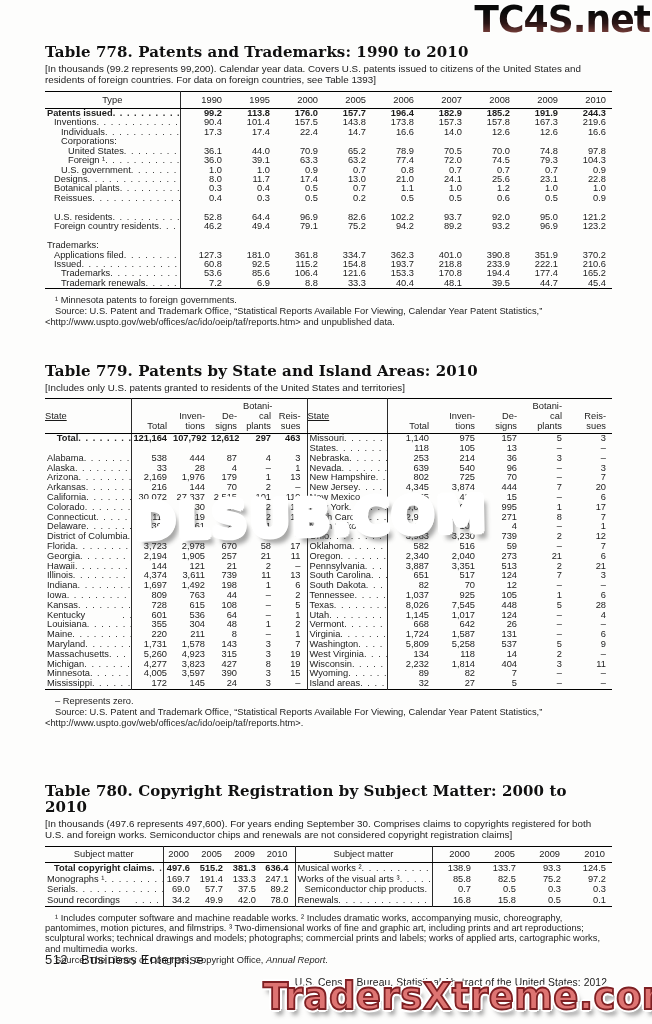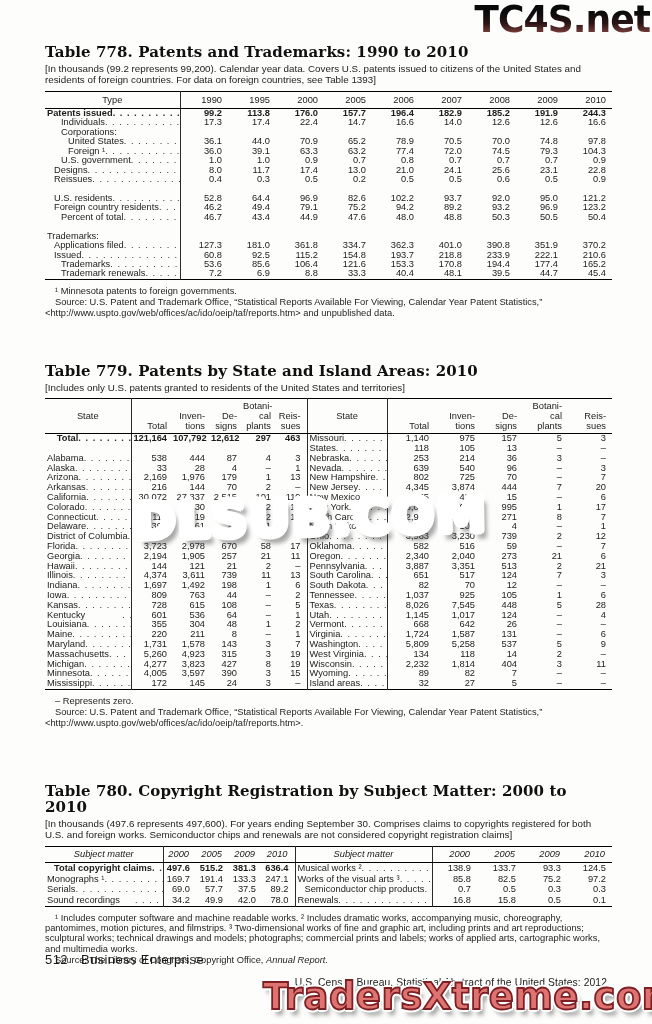--- a/index.html
+++ b/index.html
@@ -22,24 +22,24 @@
   .lead::before{content:" . . . . . . . . . . . . . . . . . . . . . . . . . . . . . . . . . . . . . . . .";}
   .b{font-weight:bold;}
   
   .t778 td{height:9.45px;line-height:9.45px;}
   .t778 thead th{height:16px;vertical-align:middle;}
   .t778 .htype{text-align:center;}
   
   .t779 td{height:9.8px;line-height:9.8px;}
   .t779 thead th{vertical-align:bottom;text-align:right;white-space:pre-line;
                  line-height:9.6px;padding:3px 6px 2px 0;}
-  .t779 thead th.hstate{vertical-align:middle;text-align:center;padding:0;}
+  .t779 thead th.hstate{vertical-align:middle;text-align:left;padding:0;text-decoration:underline;}
   
   .t780 td{height:10.7px;line-height:10.7px;}
-  .t780 thead th{height:15px;vertical-align:middle;text-align:right;padding-right:7px;font-style:italic;}
+  .t780 thead th{height:15px;vertical-align:middle;text-align:right;padding-right:7px;}
   .t780 thead th.hsub{text-align:center;padding:0;}
   .fnotes{margin-top:6px;font-size:9.3px;line-height:11px;color:#1d1d1d;}
   .fline.ind{padding-left:10px;}
   .fpara{white-space:normal;text-indent:10px;line-height:10.4px;}
   .src780{margin-top:0.5px;}
   .footer-left{position:absolute;left:45px;top:952px;font-size:13px;letter-spacing:0.4px;color:#1c1c1c;}
   .footer-left .pgnum{margin-right:13px;}
   .footer-src{position:absolute;right:45px;top:977px;font-size:10.3px;letter-spacing:0.1px;color:#222;}
   
   .wm{position:absolute;font-family:"DejaVu Sans",sans-serif;font-weight:bold;z-index:50;pointer-events:none;}
@@ -98,20 +98,37 @@
             <td class="num b">176.0</td>
             <td class="num b">157.7</td>
             <td class="num b">196.4</td>
             <td class="num b">182.9</td>
             <td class="num b">185.2</td>
             <td class="num b">191.9</td>
             <td class="num b">244.3</td>
           </tr>
           <tr>
             <td>
+              <div class="lab" style="padding-left: 9px;">
+                <span class="t">Inventions</span>
+                <span class="lead"></span>
+              </div>
+            </td>
+            <td class="num vl">90.4</td>
+            <td class="num">101.4</td>
+            <td class="num">157.5</td>
+            <td class="num">143.8</td>
+            <td class="num">173.8</td>
+            <td class="num">157.3</td>
+            <td class="num">157.8</td>
+            <td class="num">167.3</td>
+            <td class="num">219.6</td>
+          </tr>
+          <tr>
+            <td>
               <div class="lab" style="padding-left: 16px;">
                 <span class="t">Individuals</span>
                 <span class="lead"></span>
               </div>
             </td>
             <td class="num vl">17.3</td>
             <td class="num">17.4</td>
             <td class="num">22.4</td>
             <td class="num">14.7</td>
             <td class="num">16.6</td>
@@ -200,20 +217,37 @@
             <td class="num">13.0</td>
             <td class="num">21.0</td>
             <td class="num">24.1</td>
             <td class="num">25.6</td>
             <td class="num">23.1</td>
             <td class="num">22.8</td>
           </tr>
           <tr>
             <td>
               <div class="lab" style="padding-left: 9px;">
+                <span class="t">Botanical plants</span>
+                <span class="lead"></span>
+              </div>
+            </td>
+            <td class="num vl">0.3</td>
+            <td class="num">0.4</td>
+            <td class="num">0.5</td>
+            <td class="num">0.7</td>
+            <td class="num">1.1</td>
+            <td class="num">1.0</td>
+            <td class="num">1.2</td>
+            <td class="num">1.0</td>
+            <td class="num">1.0</td>
+          </tr>
+          <tr>
+            <td>
+              <div class="lab" style="padding-left: 9px;">
                 <span class="t">Reissues</span>
                 <span class="lead"></span>
               </div>
             </td>
             <td class="num vl">0.4</td>
             <td class="num">0.3</td>
             <td class="num">0.5</td>
             <td class="num">0.2</td>
             <td class="num">0.5</td>
             <td class="num">0.5</td>
@@ -263,37 +297,20 @@
             </td>
             <td class="num vl">46.2</td>
             <td class="num">49.4</td>
             <td class="num">79.1</td>
             <td class="num">75.2</td>
             <td class="num">94.2</td>
             <td class="num">89.2</td>
             <td class="num">93.2</td>
             <td class="num">96.9</td>
             <td class="num">123.2</td>
-          </tr>
-          <tr>
-            <td>
-              <div class="lab" style="padding-left: 16px;">
-                <span class="t">Percent of total</span>
-                <span class="lead"></span>
-              </div>
-            </td>
-            <td class="num vl">46.7</td>
-            <td class="num">43.4</td>
-            <td class="num">44.9</td>
-            <td class="num">47.6</td>
-            <td class="num">48.0</td>
-            <td class="num">48.8</td>
-            <td class="num">50.3</td>
-            <td class="num">50.5</td>
-            <td class="num">50.4</td>
           </tr>
           <tr>
             <td>
               <div class="lab" style="padding-left: 2px;">
                 <span class="t"></span>
               </div>
             </td>
             <td class="num vl"></td>
             <td class="num"></td>
             <td class="num"></td>

